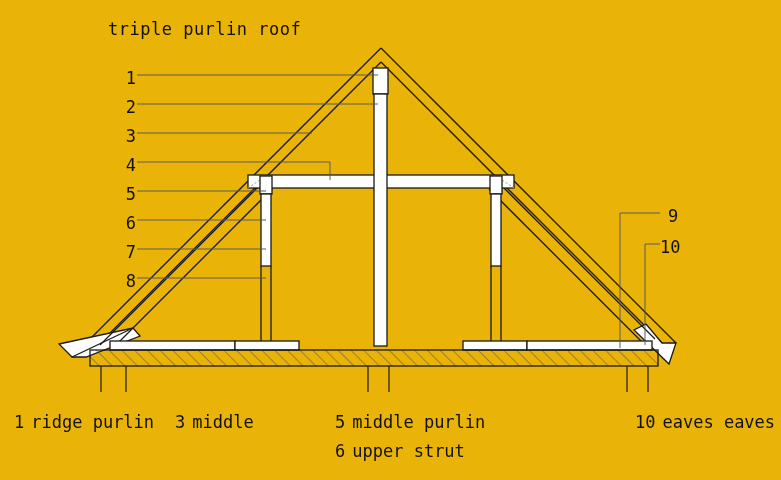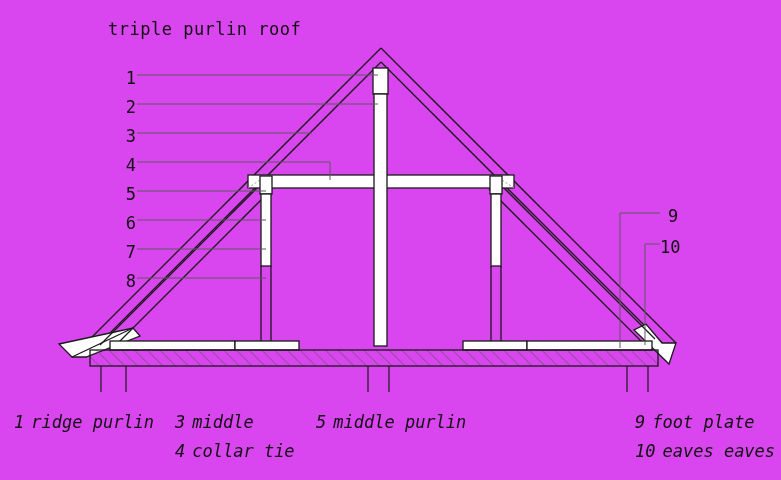--- a/index.html
+++ b/index.html
@@ -4,21 +4,21 @@
 <style>
   html, body {
     margin: 0;
     padding: 0;
     background: #ffffff;
   }
   #page {
     position: relative;
     width: 781px;
     height: 480px;
-    background: #d946ef;
+    background: #eab308;
     font-family: "DejaVu Sans Mono", "Liberation Mono", monospace;
     color: #111111;
     overflow: hidden;
   }
   #title {
     position: absolute;
     left: 108px;
     top: 19px;
     font-size: 17px;
     letter-spacing: 0.5px;
@@ -33,21 +33,20 @@
   }
   .lead-num.left { }
   .lead-num.right { text-align: left; width: auto; }
 
   #legend {
     position: absolute;
     left: 0;
     top: 408px;
     width: 781px;
     height: 72px;
-    font-style: italic;
   }
   .legend-col {
     position: absolute;
     top: 0;
     font-size: 17px;
     line-height: 29px;
     white-space: nowrap;
   }
   .legend-row {
     white-space: nowrap;
@@ -198,26 +197,25 @@
       <div class="lead-num right" style="left: 668px; top: 206px;">9</div>
       <div class="lead-num right" style="left: 660px; top: 237px;">10</div>
     </div>
 
   <div id="legend">
       <div class="legend-col" style="left: 14px;">
         <div class="legend-row"><span class="legend-num">1</span><span>ridge purlin</span></div>
       </div>
       <div class="legend-col" style="left: 175px;">
         <div class="legend-row"><span class="legend-num">3</span><span>middle</span></div>
-        <div class="legend-row"><span class="legend-num">4</span><span>collar tie</span></div>
-      </div>
-      <div class="legend-col" style="left: 316px;">
+      </div>
+      <div class="legend-col" style="left: 335px;">
         <div class="legend-row"><span class="legend-num">5</span><span>middle purlin</span></div>
+        <div class="legend-row"><span class="legend-num">6</span><span>upper strut</span></div>
       </div>
       <div class="legend-col" style="left: 500px;">
       </div>
       <div class="legend-col" style="left: 635px;">
-        <div class="legend-row"><span class="legend-num">9</span><span>foot plate</span></div>
         <div class="legend-row"><span class="legend-num">10</span><span>eaves eaves</span></div>
       </div>
     </div>
 
 </div>
 
 </body></html>

